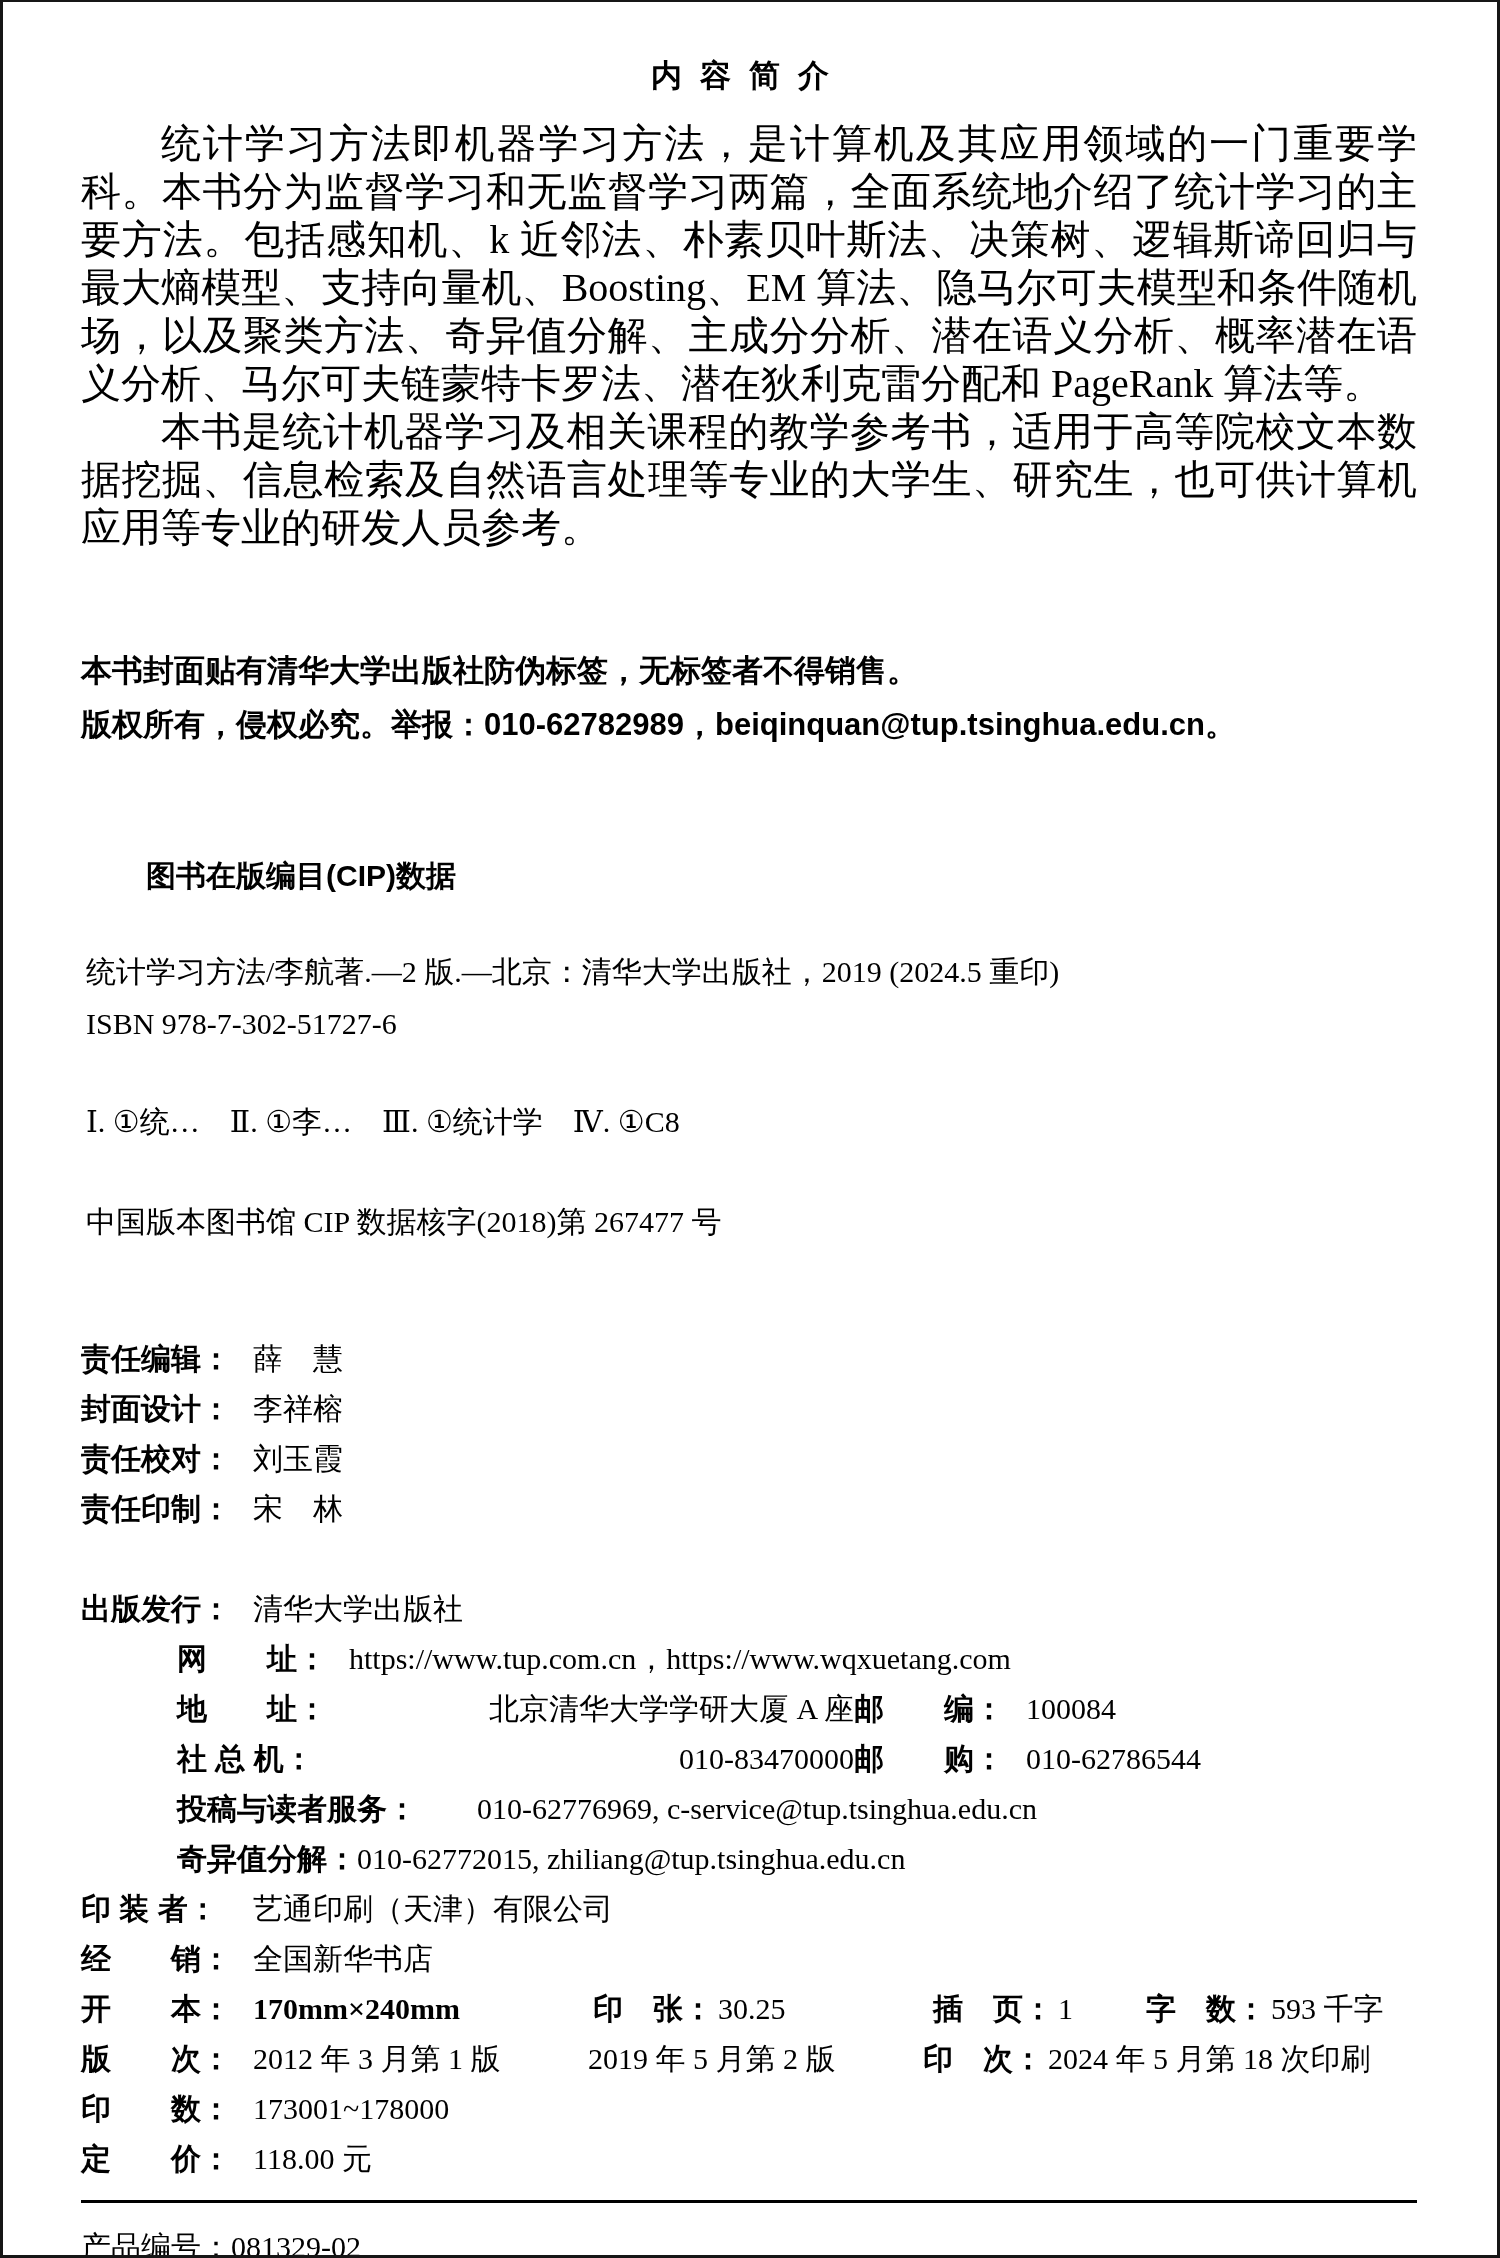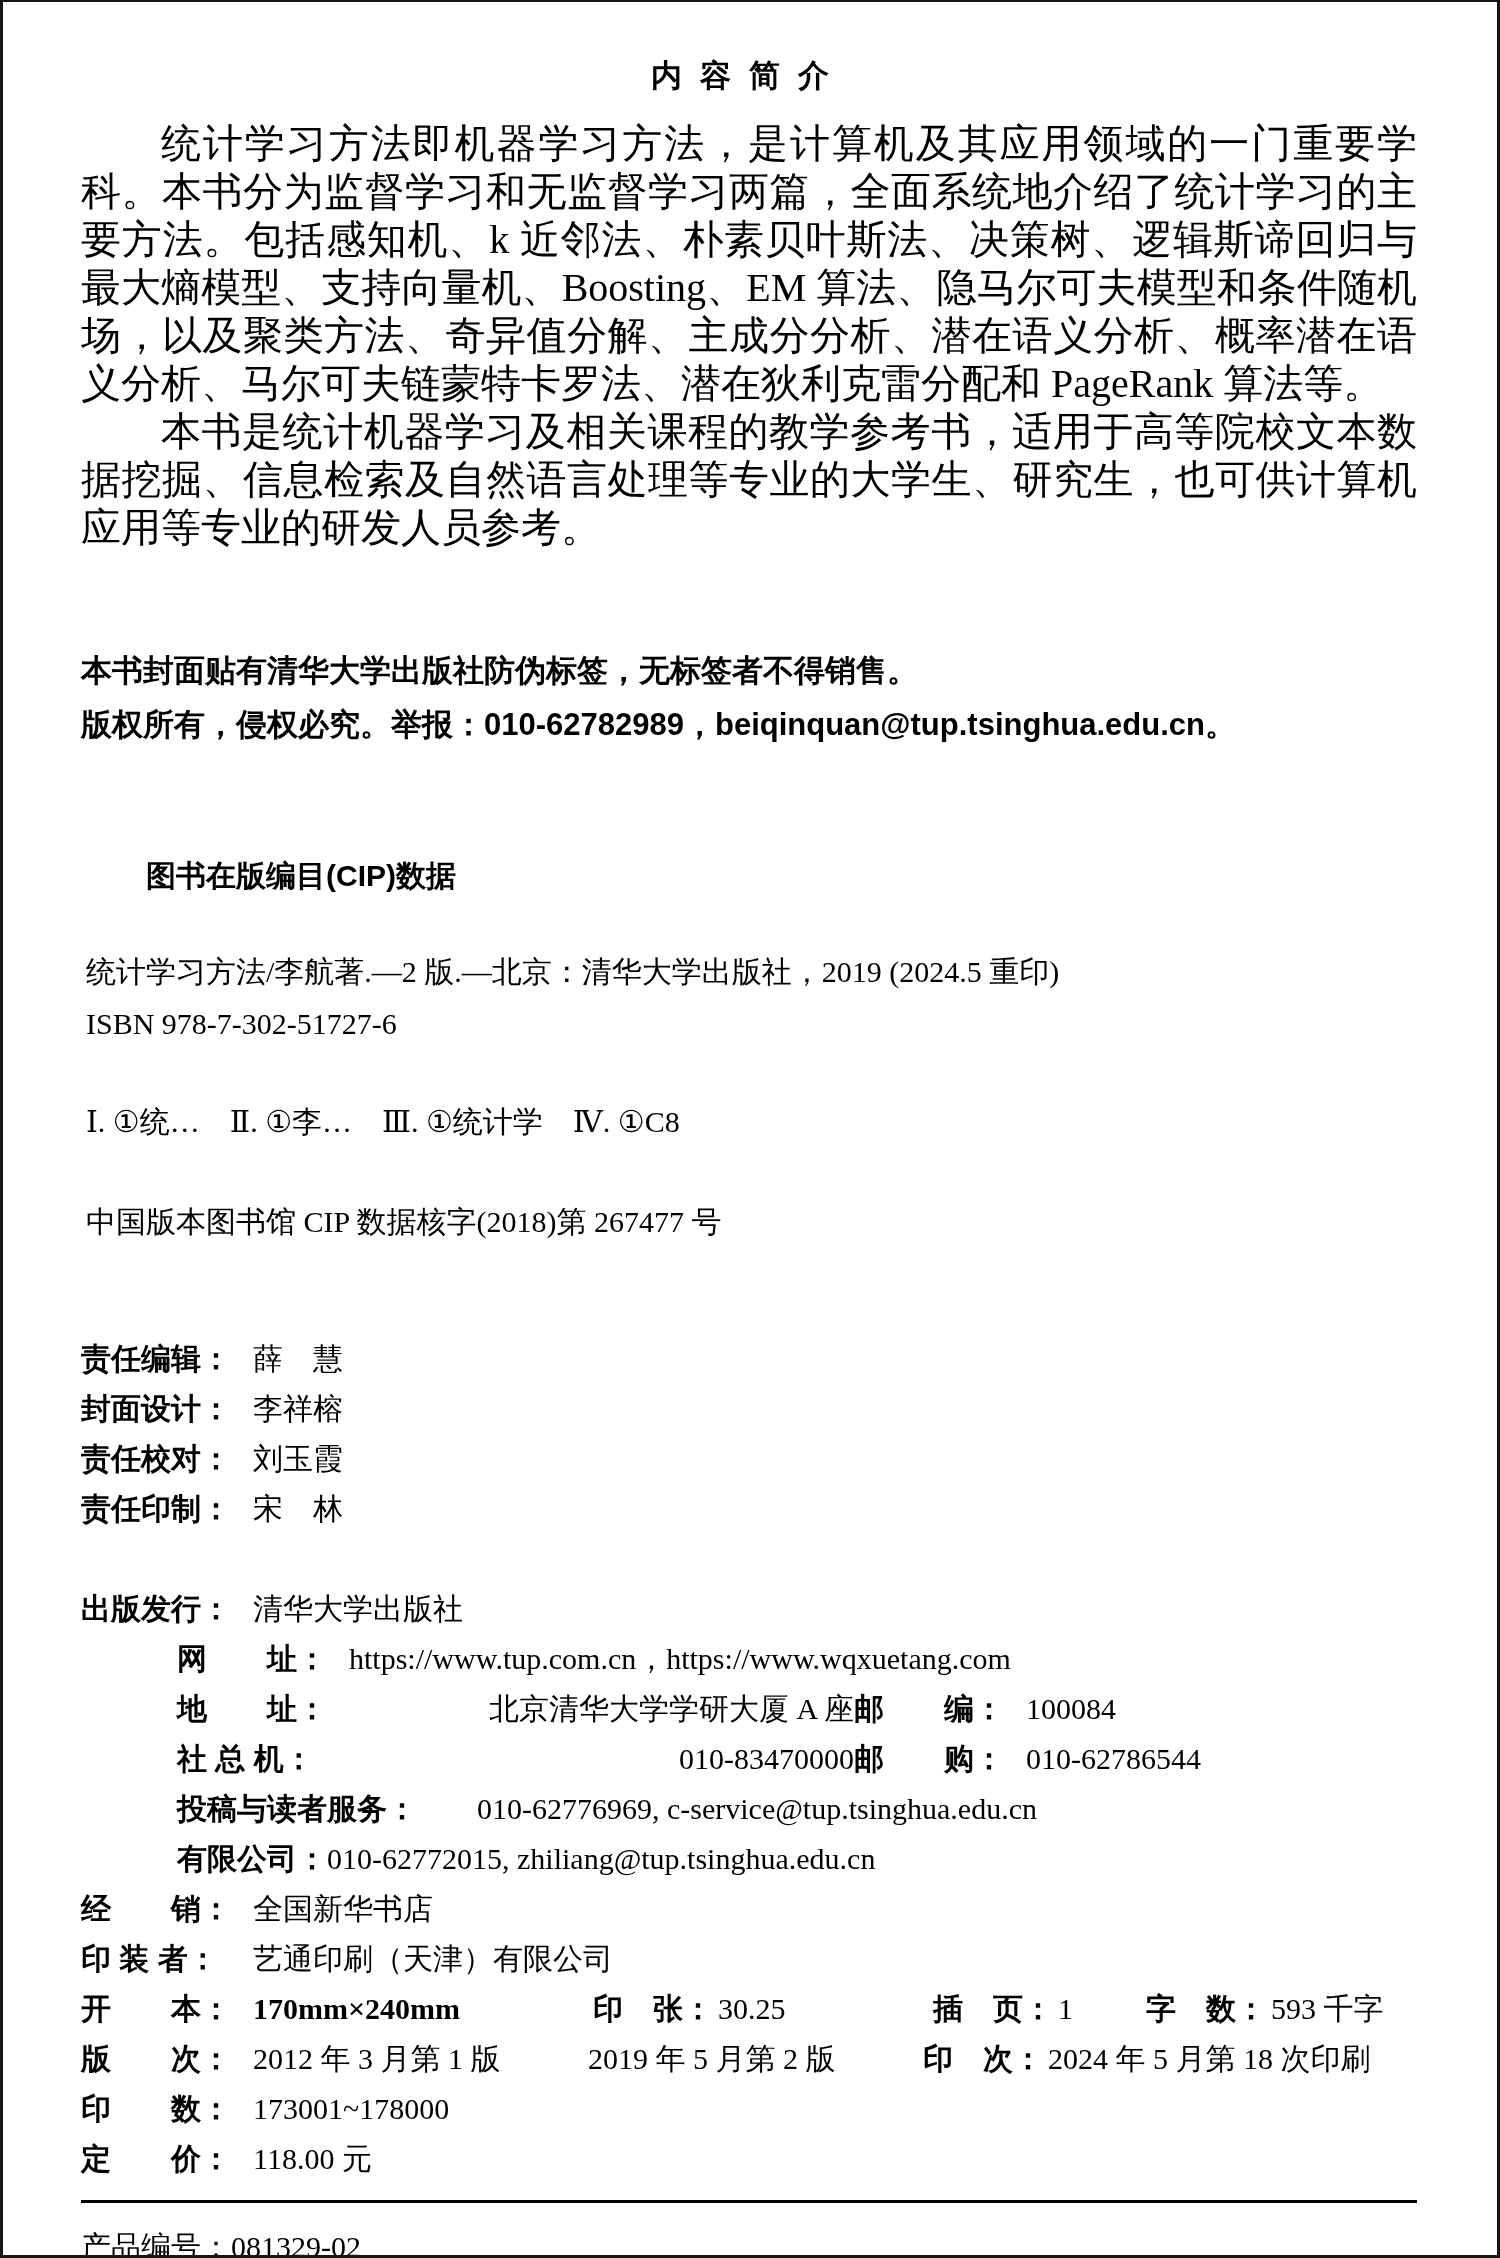--- a/index.html
+++ b/index.html
@@ -129,30 +129,30 @@
     <div class="row indent">
       <span class="lab w172">地　　址：</span><span class="val v505">北京清华大学学研大厦 A 座</span><span class="lab w172">邮　　编：</span><span class="val">100084</span>
     </div>
     <div class="row indent">
       <span class="lab w172">社 总 机：</span><span class="val v505">010-83470000</span><span class="lab w172">邮　　购：</span><span class="val">010-62786544</span>
     </div>
     <div class="row indent">
       <span class="lab w300">投稿与读者服务：</span><span class="val">010-62776969, c-service@tup.tsinghua.edu.cn</span>
     </div>
     <div class="row indent">
-      <span class="lab">有限公司：</span><span class="val">010-62772015, zhiliang@tup.tsinghua.edu.cn</span>
+      <span class="lab">奇异值分解：</span><span class="val">010-62772015, zhiliang@tup.tsinghua.edu.cn</span>
     </div>
   </div>
 
   <div class="colophon">
     <div class="row">
-      <span class="lab w172">经　　销：</span><span class="val">全国新华书店</span>
+      <span class="lab w172">印 装 者：</span><span class="val">艺通印刷（天津）有限公司</span>
     </div>
     <div class="row">
-      <span class="lab w172">印 装 者：</span><span class="val">艺通印刷（天津）有限公司</span>
+      <span class="lab w172">经　　销：</span><span class="val">全国新华书店</span>
     </div>
     <div class="row">
       <span class="lab w172">开　　本：</span><span class="val v340">170mm×240mm</span><span class="lab w125">印　张：</span><span class="val v215">30.25</span><span class="lab w125">插　页：</span><span class="val v88">1</span><span class="lab w125">字　数：</span><span class="val">593 千字</span>
     </div>
     <div class="row">
       <span class="lab w172">版　　次：</span><span class="val v335">2012 年 3 月第 1 版</span><span class="val v335">2019 年 5 月第 2 版</span><span class="lab w125">印　次：</span><span class="val">2024 年 5 月第 18 次印刷</span>
     </div>
     <div class="row">
       <span class="lab w172">印　　数：</span><span class="val">173001~178000</span>
     </div>

